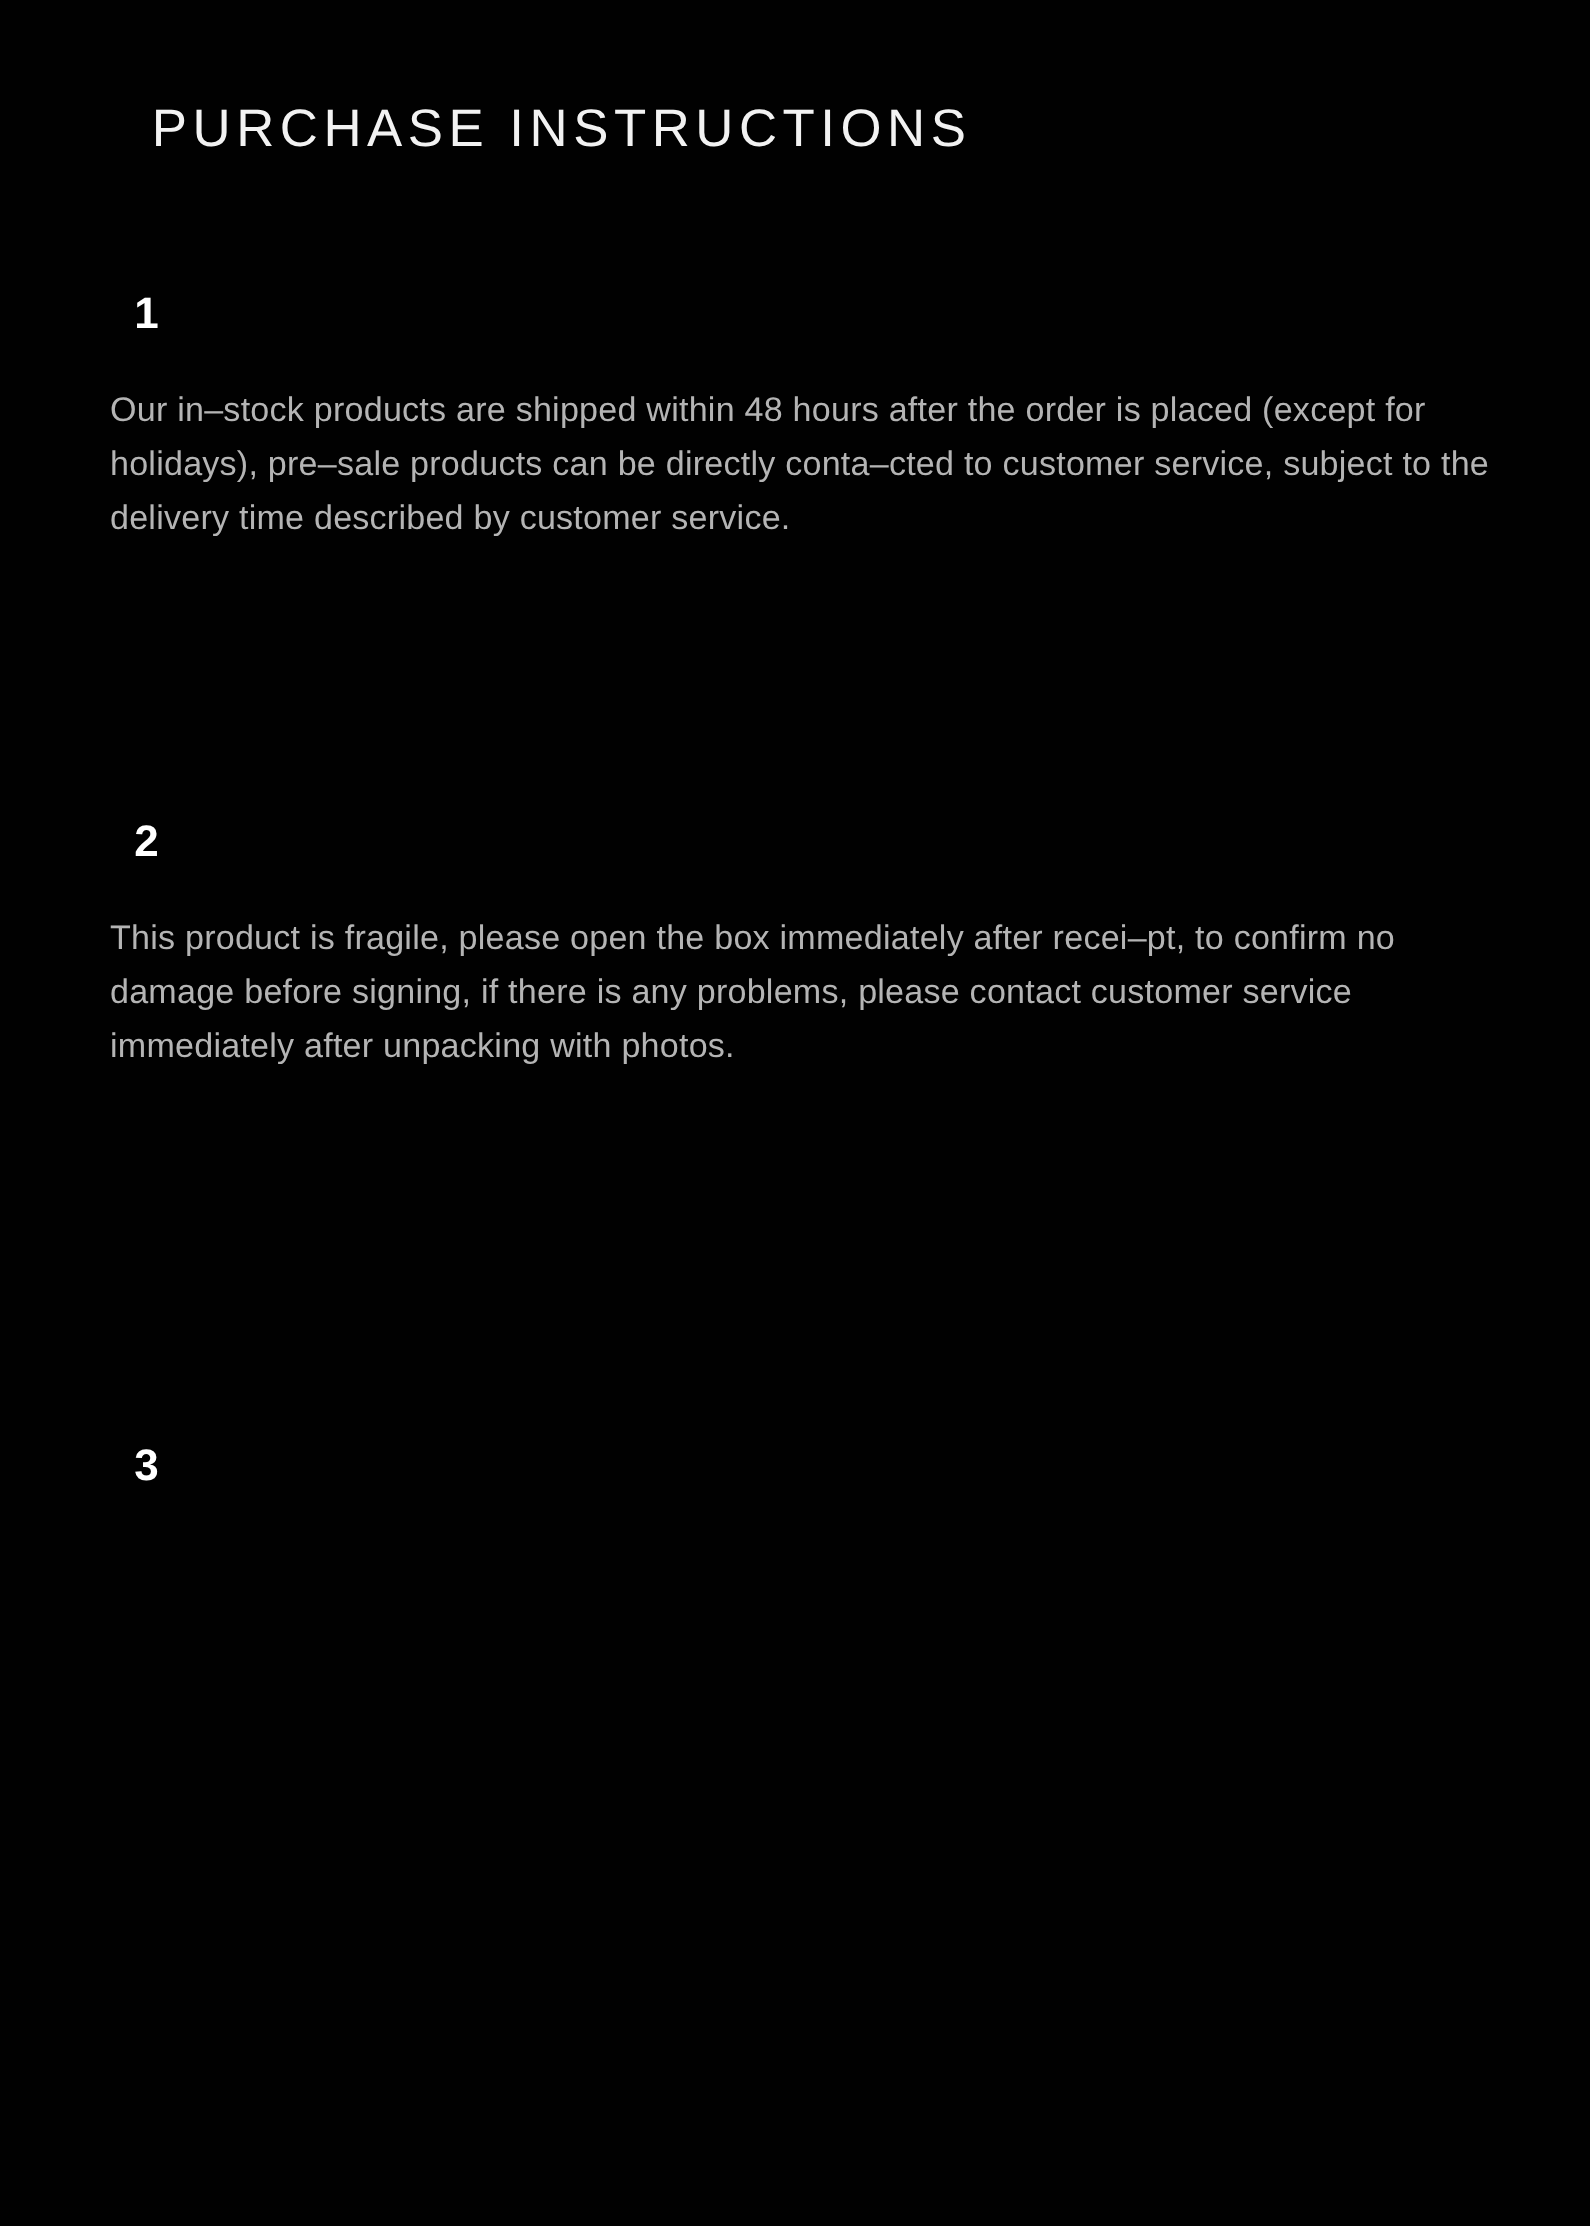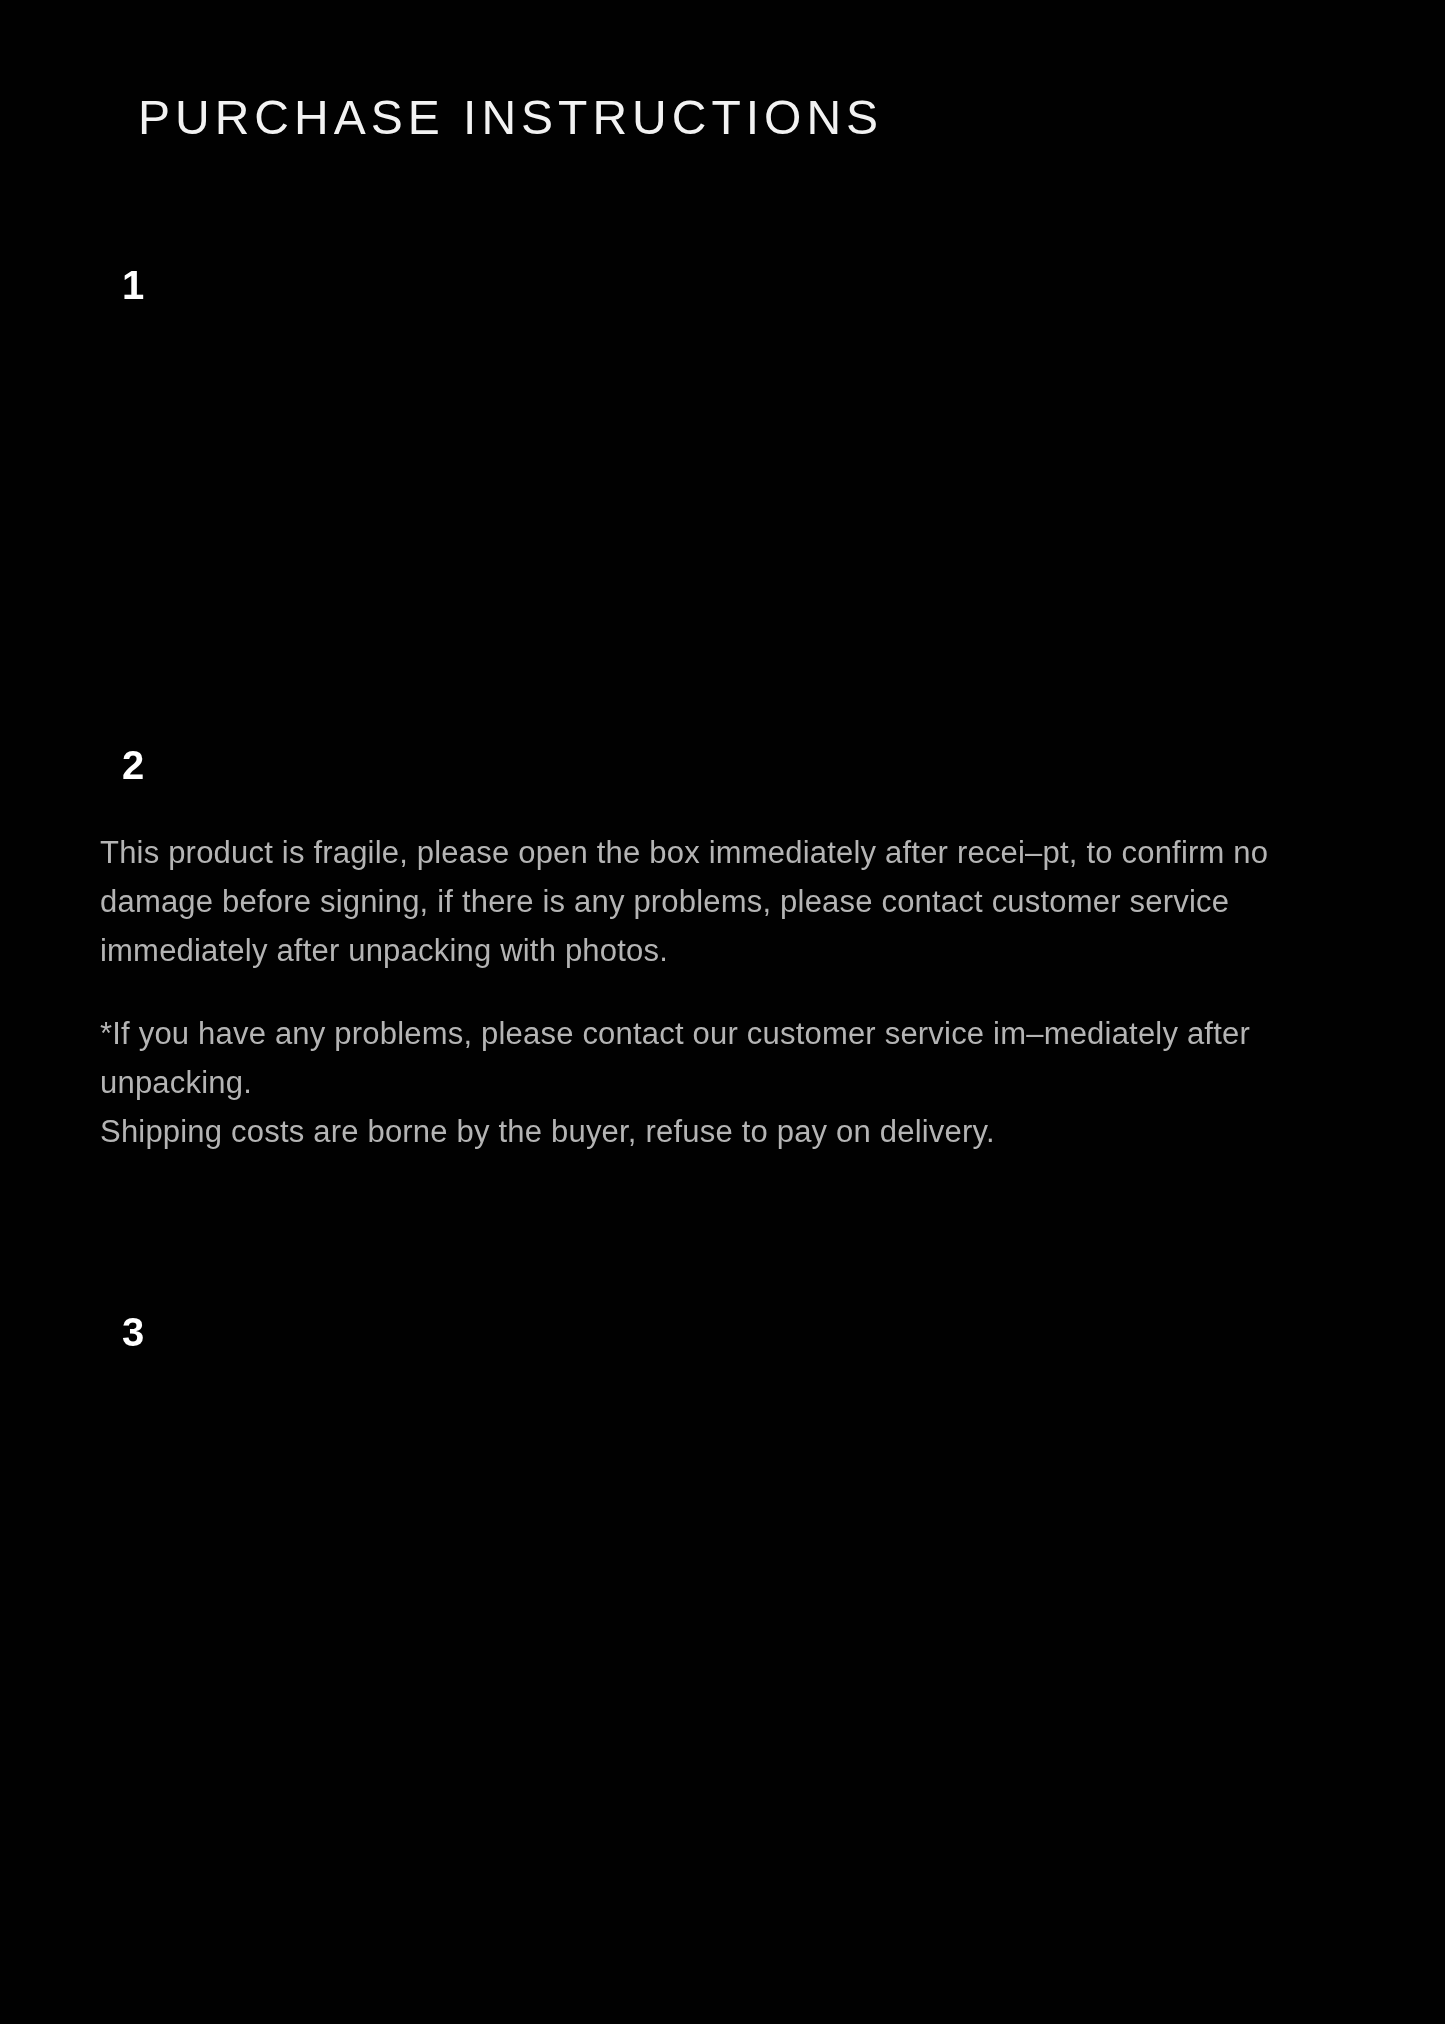--- a/index.html
+++ b/index.html
@@ -65,28 +65,29 @@
 </style>
 </head>
 <body>
 
 <div class="page">
 
   <div class="title">PURCHASE INSTRUCTIONS</div>
 
   <div class="section" id="sec1">
     <div class="num">1</div>
+    <div class="body-block">
+      <p class="para">Our in–stock products are shipped within 48 hours after the order is placed (except for holidays), pre–sale products can be directly conta–cted to customer service, subject to the delivery time described by customer service.</p>
+    </div>
   </div>
 
   <div class="section" id="sec2">
     <div class="num">2</div>
     <div class="body-block">
       <p class="para">This product is fragile, please open the box immediately after recei–pt, to confirm no damage before signing, if there is any problems, please contact customer service immediately after unpacking with photos.</p>
-      <p class="para" style="white-space: pre-line;">*If you have any problems, please contact our customer service im–mediately after unpacking.
-Shipping costs are borne by the buyer, refuse to pay on delivery.</p>
     </div>
   </div>
 
   <div class="section" id="sec3">
     <div class="num">3</div>
     <div class="body-block">
     </div>
   </div>
 
 </div>

